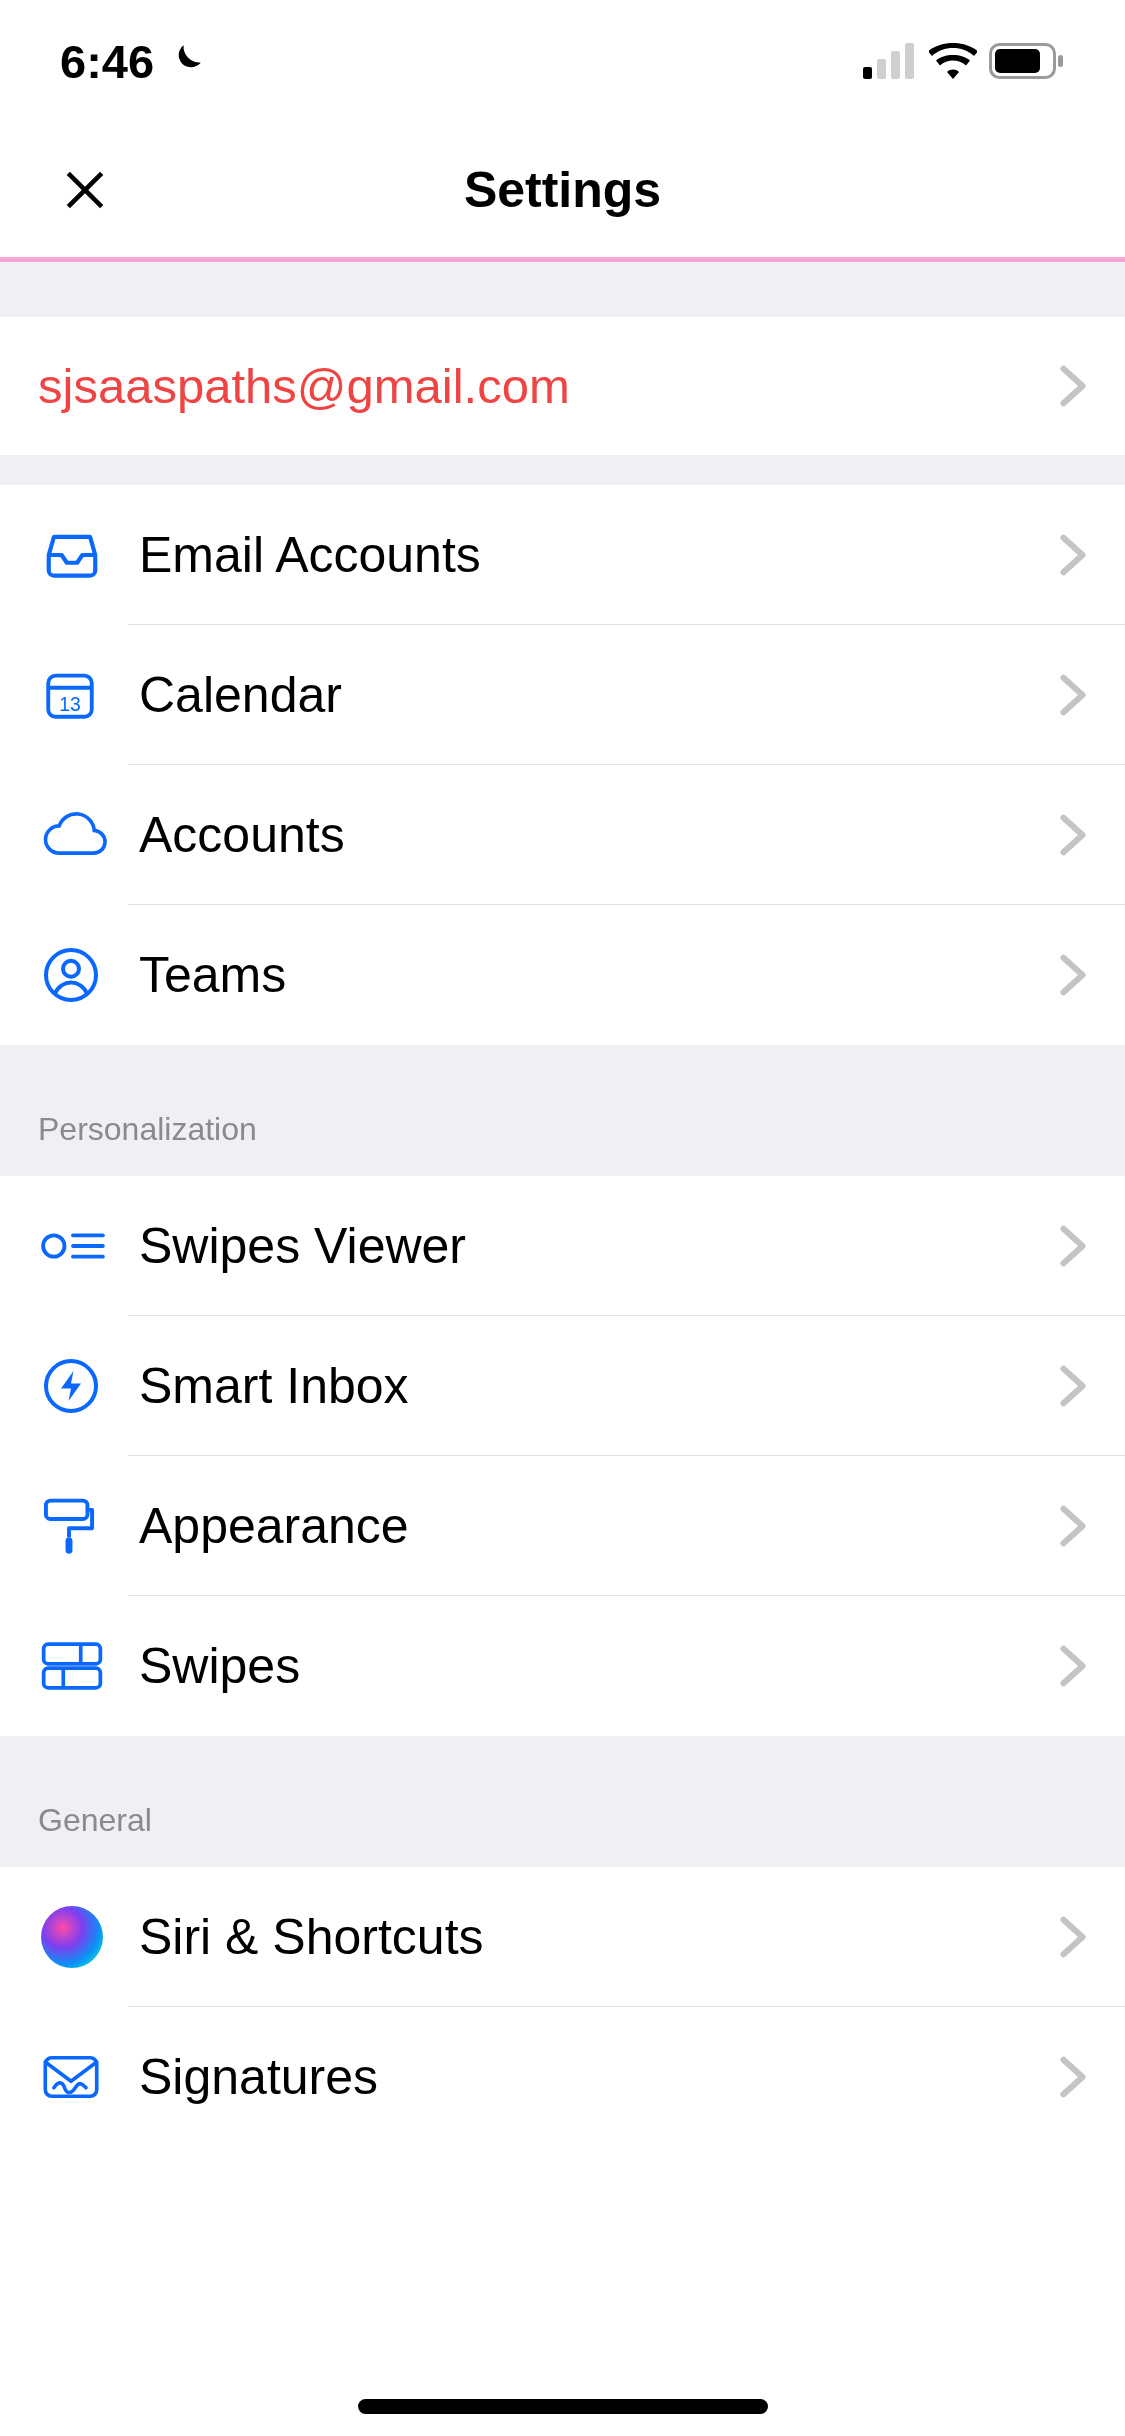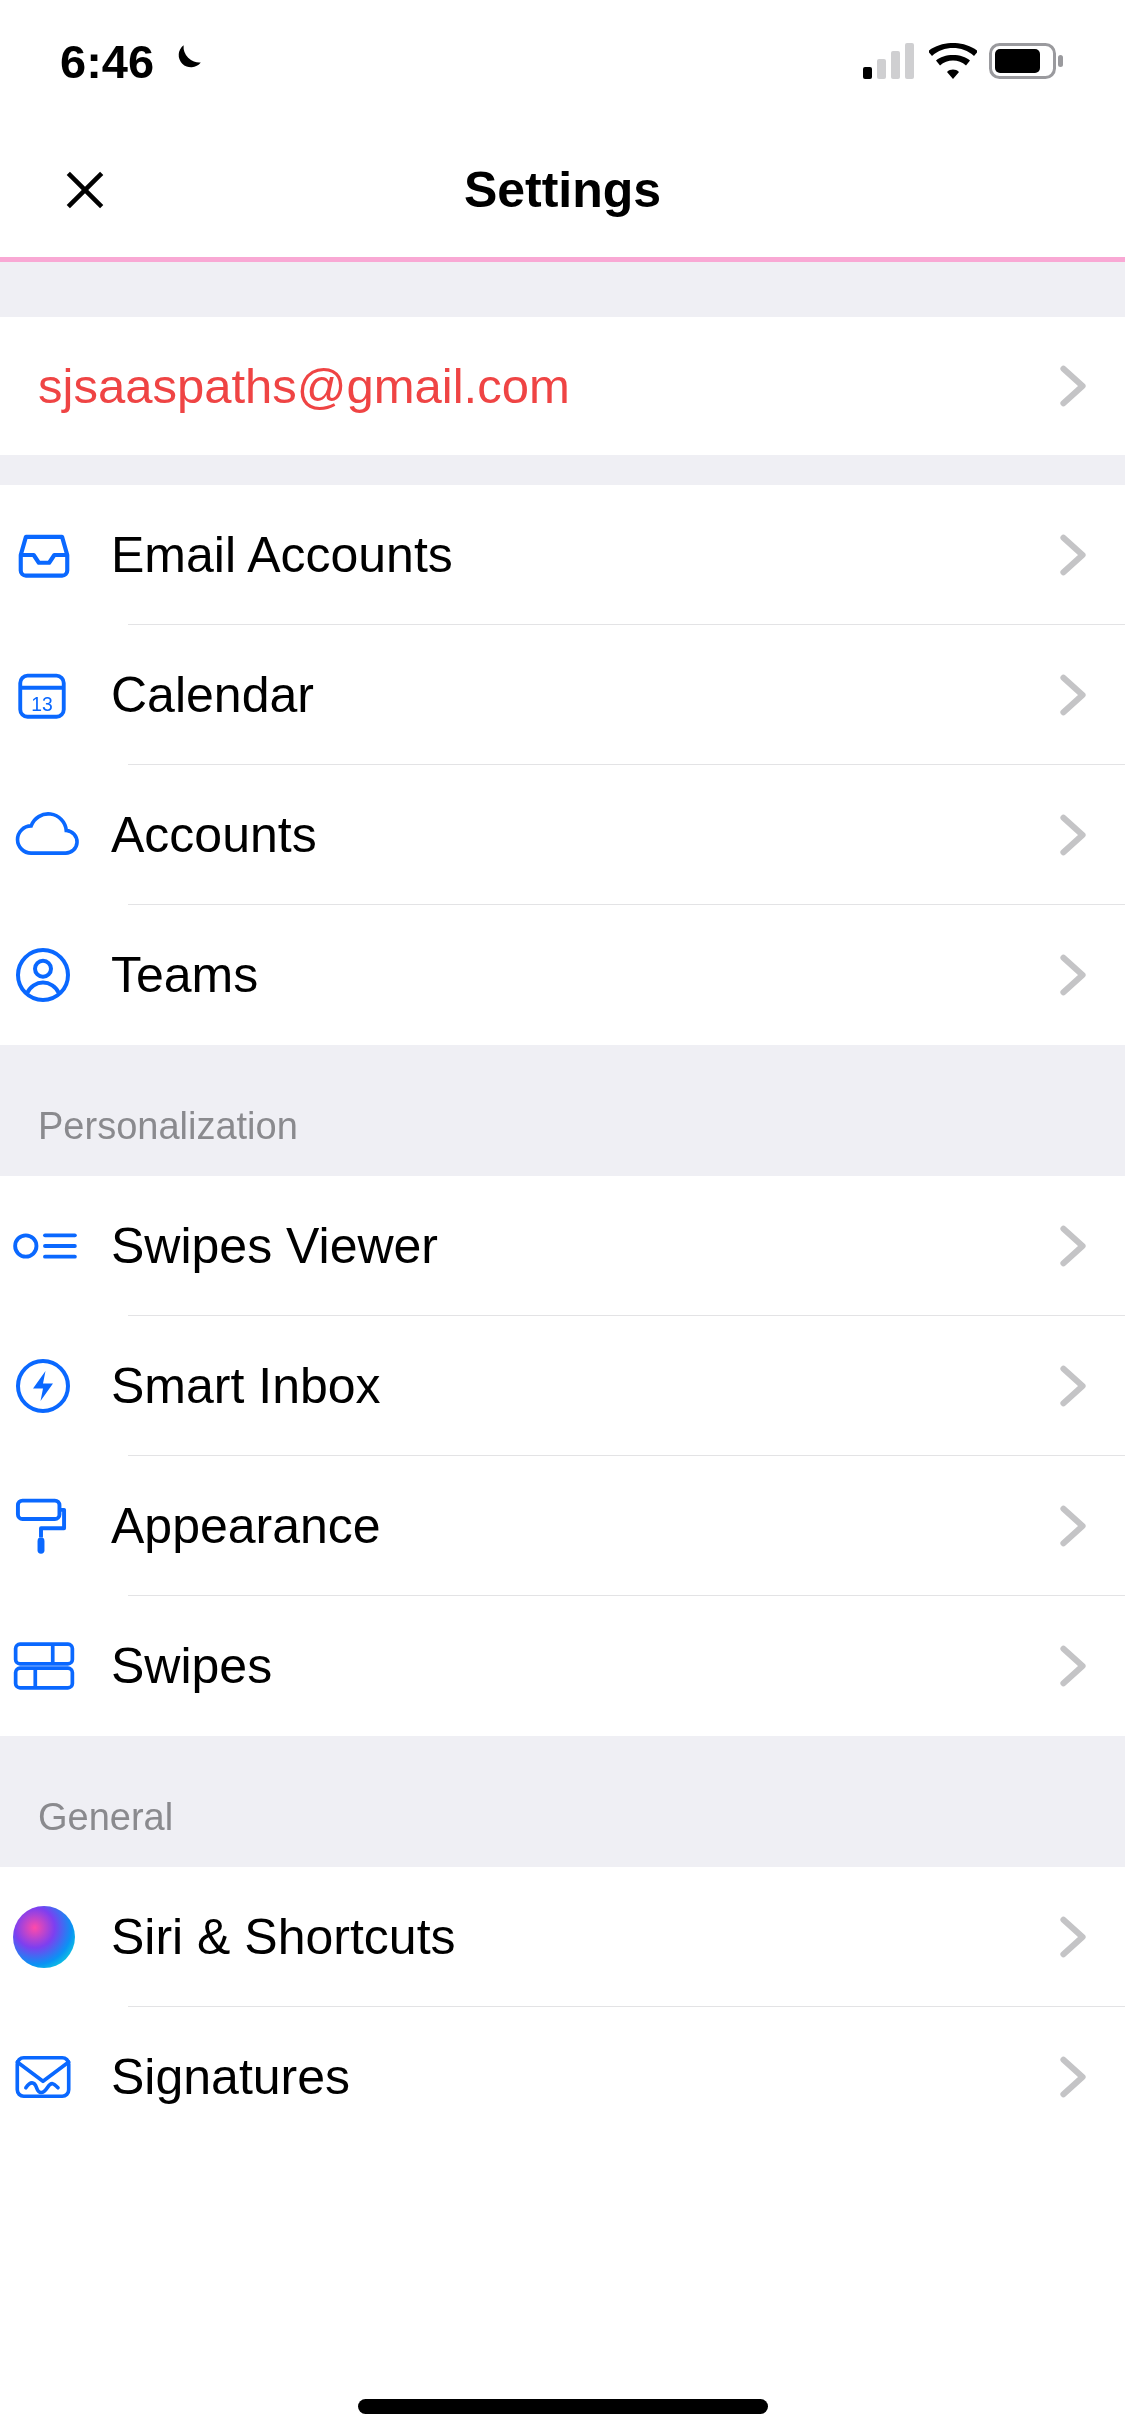--- a/index.html
+++ b/index.html
@@ -86,29 +86,29 @@
     }
     .section {
       background: #ffffff;
     }
     .section-header {
       background: #efeff4;
       height: 131px;
       display: flex;
       align-items: flex-end;
       padding: 0 38px 28px 38px;
-      font-size: 38px;
+      font-size: 32px;
       color: #8a8a8e;
     }
     .list-row {
       background: #ffffff;
       height: 140px;
       display: flex;
       align-items: center;
-      padding: 0 38px 0 13px;
+      padding: 0 38px 0 41px;
       position: relative;
     }
     .list-row:not(:last-child)::after {
       content: "";
       position: absolute;
       bottom: 0;
       left: 128px;
       right: 0;
       height: 1.5px;
       background: #e3e3e5;

